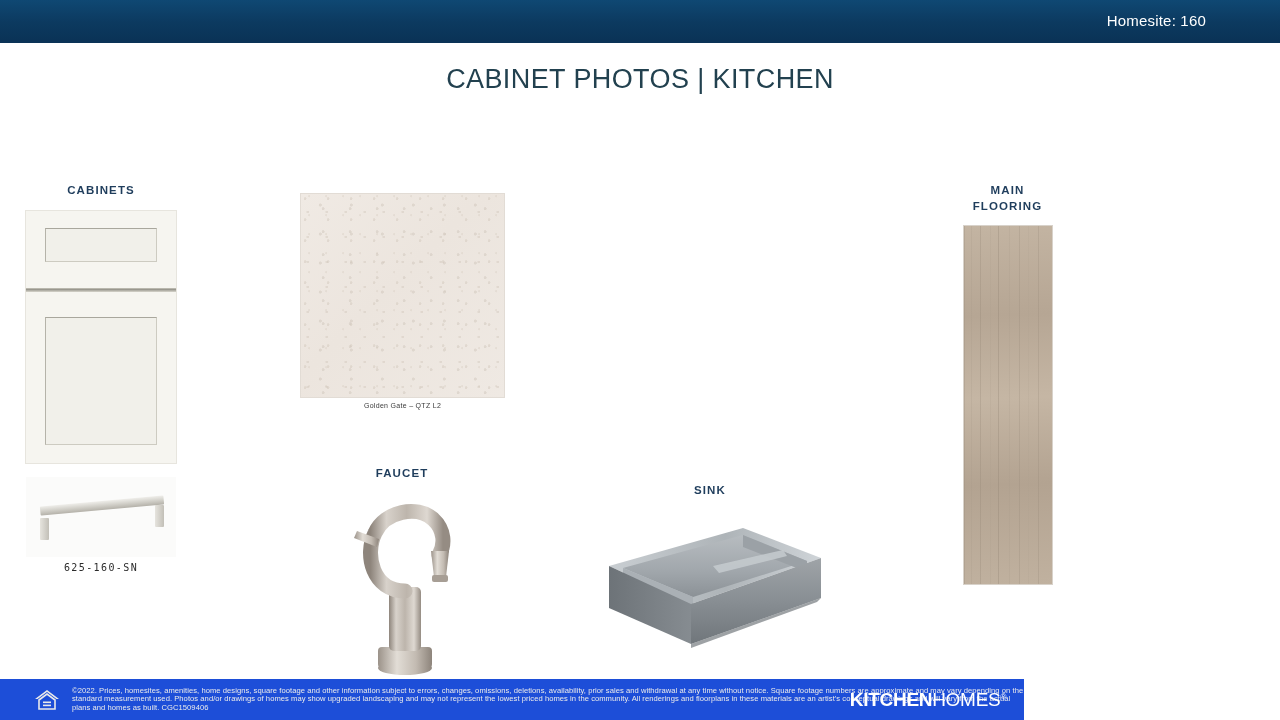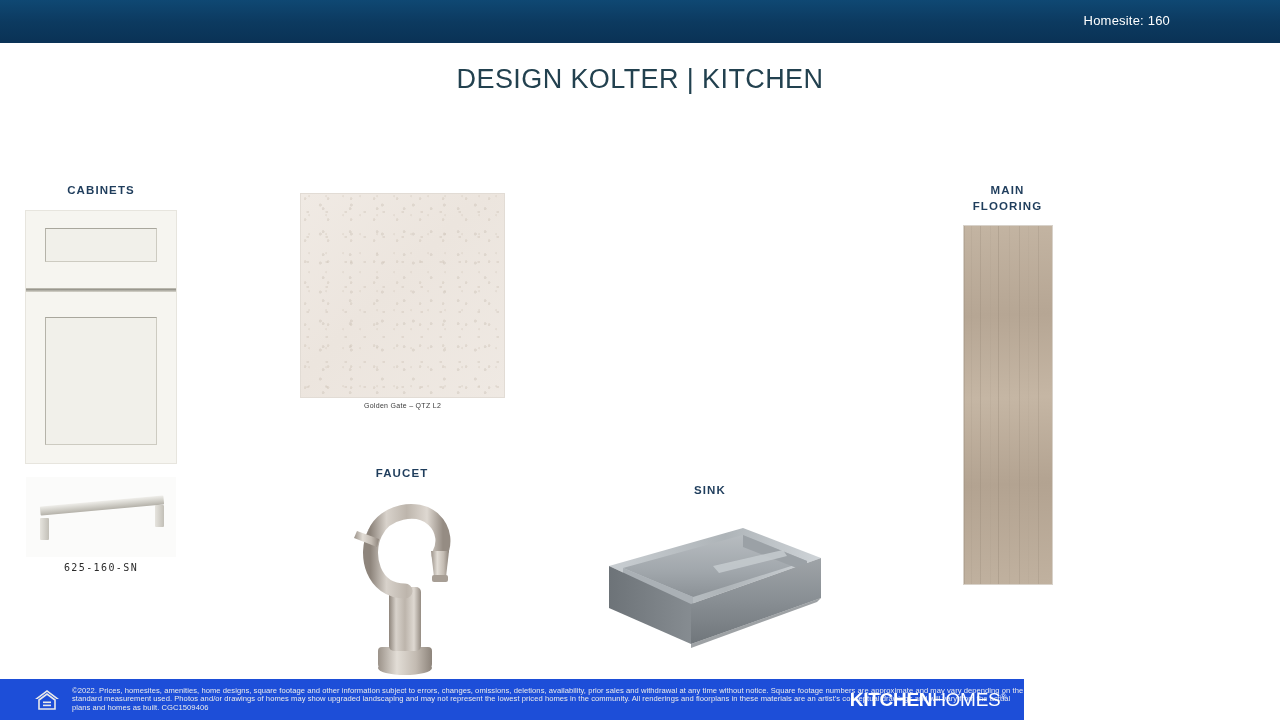--- a/index.html
+++ b/index.html
@@ -24,23 +24,23 @@
     width: 1280px;
     height: 40px;
     background: #0d3f66;
     background: linear-gradient(to bottom, #0f4873 0%, #0c3a60 55%, #0a3357 100%);
     display: flex;
     align-items: center;
     justify-content: flex-end;
   }
   .header-bar .homesite {
     color: #ffffff;
-    font-size: 13px;
+    font-size: 15px;
     letter-spacing: 0.2px;
-    padding-right: 110px;
+    padding-right: 74px;
     white-space: nowrap;
     margin-left: 28px;
   }
   .header-underline {
     position: absolute;
     top: 40px; left: 0;
     width: 1280px;
     height: 3px;
     background: #0a3357;
   }
@@ -255,21 +255,21 @@
   .brand .reg { font-size: 8px; vertical-align: super; }
 </style>
 </head>
 <body>
 
 <div class="header-bar">
   <span class="homesite">Homesite: 160</span>
 </div>
 <div class="header-underline"></div>
 
-<div class="page-title">DESIGN KOLTER | KITCHEN</div>
+<div class="page-title">CABINET PHOTOS | KITCHEN</div>
 
 <div class="panel" id="panel-cabinets">
   <div class="swatch-label">CABINETS</div>
   <div class="cabinet-img">
     <div class="cab-drawer">
       <div class="cab-drawer-inner"></div>
     </div>
     <div class="cab-seam"></div>
     <div class="cab-door">
       <div class="cab-door-inner"></div>

